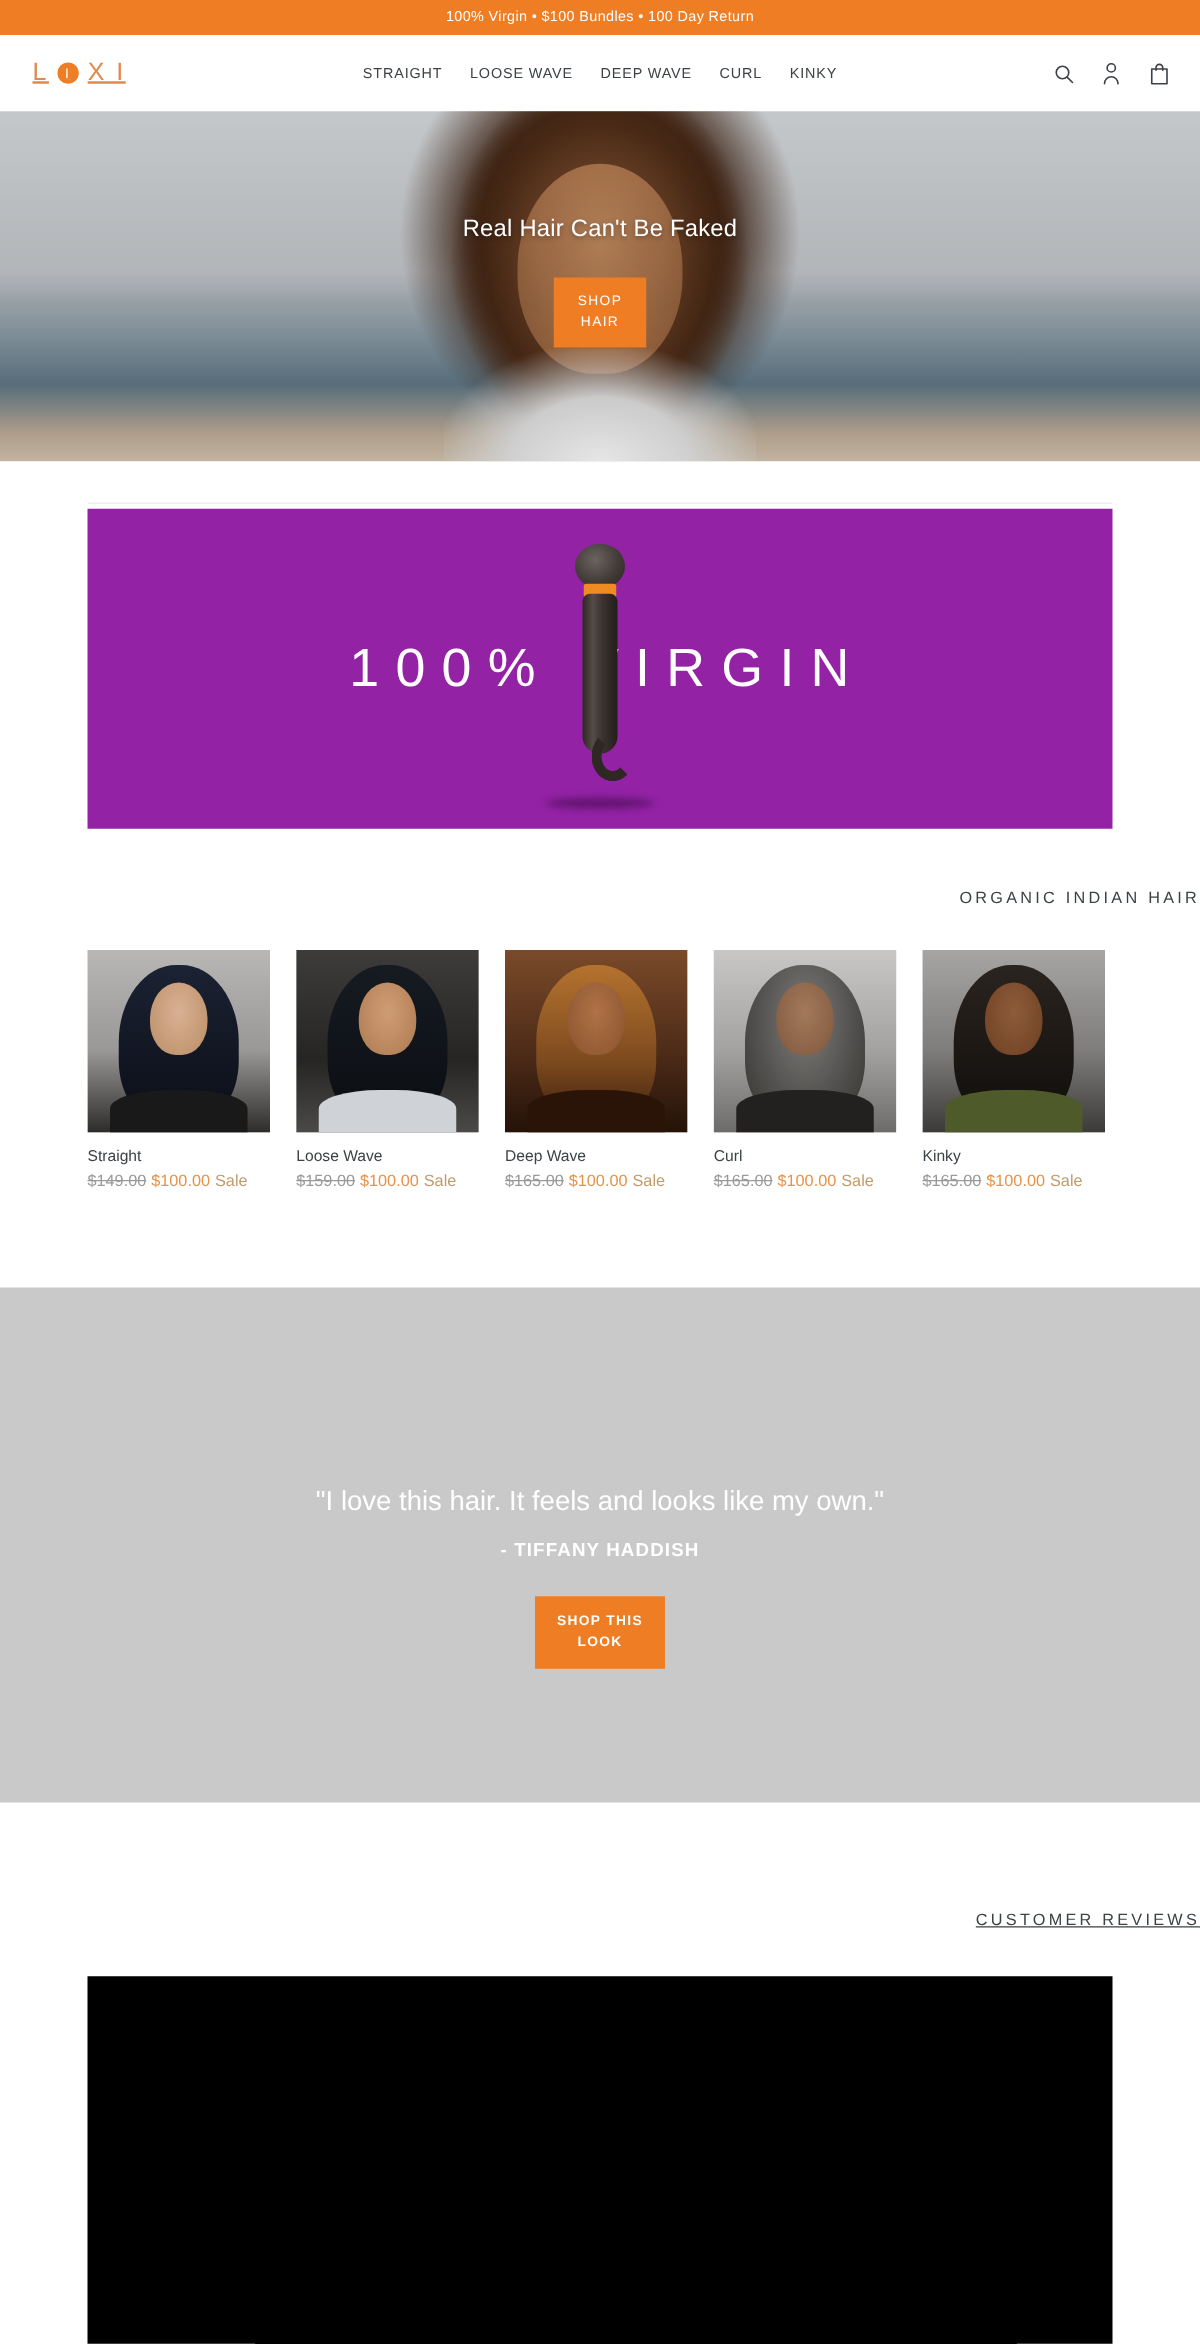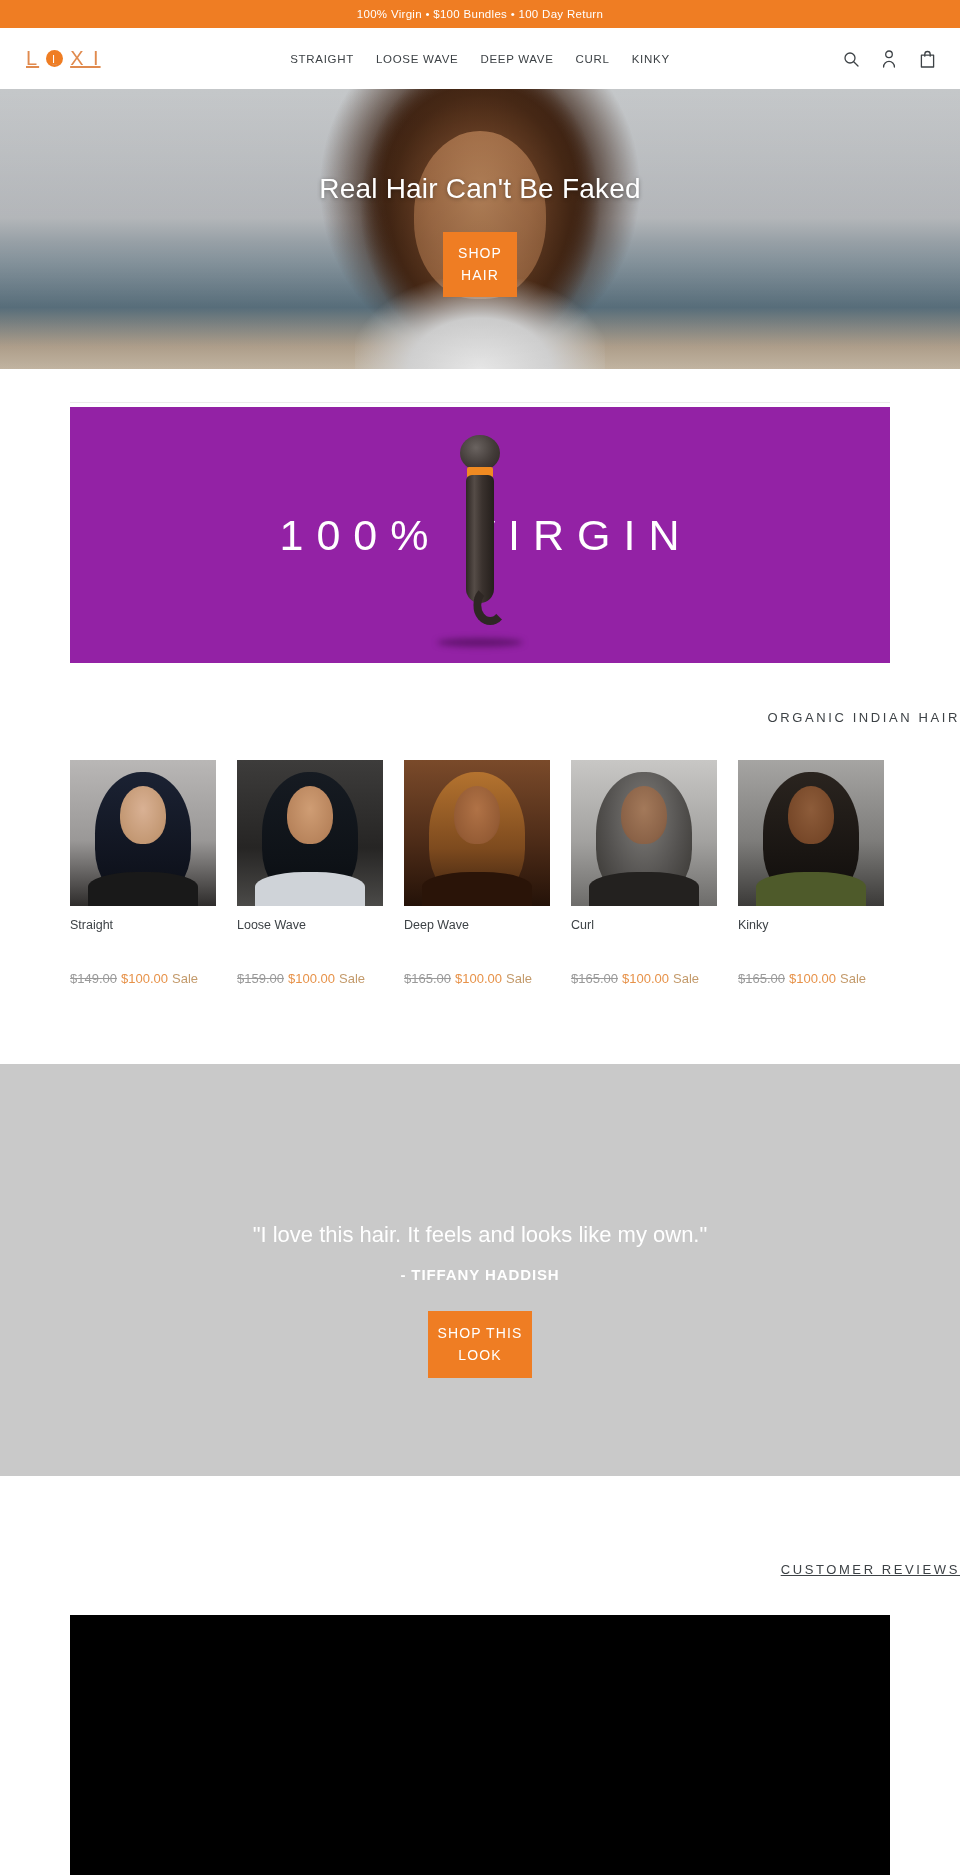--- a/index.html
+++ b/index.html
@@ -122,31 +122,31 @@
   }
   .hero-content {
     position: absolute;
     inset: 0;
     display: flex;
     flex-direction: column;
     align-items: center;
     padding-top: 84px;
   }
   .hero-title {
-    font-size: 28px;
+    font-size: 19px;
     color: #ffffff;
     font-weight: 400;
     letter-spacing: 0.2px;
     text-shadow: 0 1px 4px rgba(0,0,0,0.35);
   }
   .btn-orange {
     background: #ef7d23;
     color: #ffffff;
     border: none;
-    font-size: 14px;
+    font-size: 11px;
     letter-spacing: 1.1px;
     line-height: 1.55;
     text-align: center;
     cursor: pointer;
     font-family: inherit;
   }
   .hero-btn {
     margin-top: 27px;
     width: 74px;
     padding: 11px 6px;
@@ -283,21 +283,21 @@
     color: #3d4246;
   }
   .product-price {
     margin-top: 5px;
     font-size: 13px;
     display: flex;
     gap: 4px;
     align-items: baseline;
   }
   .price-old { color: #9a9a9a; text-decoration: line-through; }
-  .price-new { color: #e79249; margin-top: 34px; }
+  .price-new { color: #e79249; }
   .price-tag { color: #c39a6b; }
 
   
   .testimonial {
     margin-top: 78px;
     height: 412px;
     background: #c9c9c9;
     display: flex;
     flex-direction: column;
     align-items: center;
@@ -312,20 +312,21 @@
     margin-top: 18px;
     font-size: 15px;
     color: #ffffff;
     font-weight: 700;
     letter-spacing: 0.9px;
   }
   .testi-btn {
     margin-top: 28px;
     width: 104px;
     padding: 12px 6px;
+    font-weight: bold;
   }
 
   
   .reviews-title { margin-top: 86px; text-decoration: underline; }
   .video {
     margin: 38px auto 0;
     width: 820px;
     height: 420px;
     background: #000000;
   }

